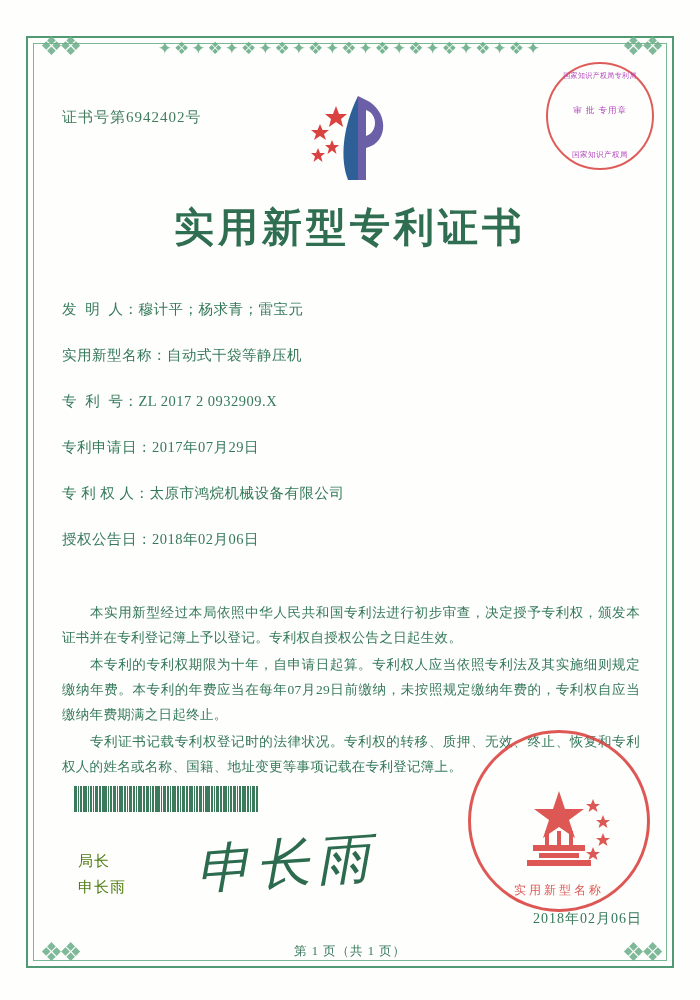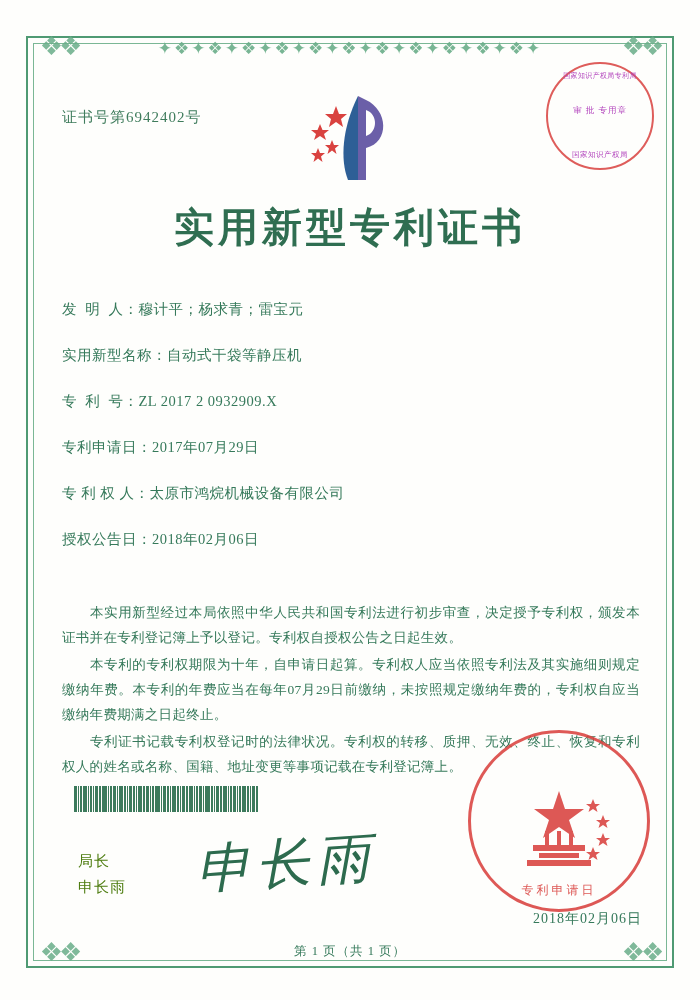--- a/index.html
+++ b/index.html
@@ -417,19 +417,19 @@
         <polygon points="132,100 134,105 139,105 135,108 136.5,113 132,110 127.5,113 129,108 125,105 130,105"></polygon>
         <polygon points="122,114 124,119 129,119 125,122 126.5,127 122,124 117.5,127 119,122 115,119 120,119"></polygon>
         <rect x="62" y="112" width="52" height="6"></rect>
         <rect x="68" y="120" width="40" height="5"></rect>
         <rect x="56" y="127" width="64" height="6"></rect>
         <rect x="74" y="98" width="4" height="14"></rect>
         <rect x="86" y="98" width="4" height="14"></rect>
         <rect x="98" y="98" width="4" height="14"></rect>
       </g>
     </svg>
-    <div class="ring-bottom">专利申请日</div>
+    <div class="ring-bottom">实用新型名称</div>
   </div>
 
   <div class="seal-date">2018年02月06日</div>
 
   <div class="footer">第 1 页（共 1 页）</div>
 </div>
 
 </body></html>

